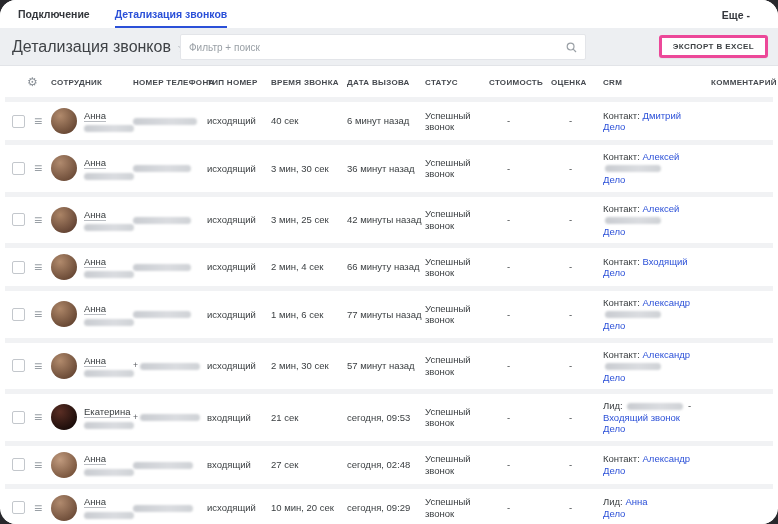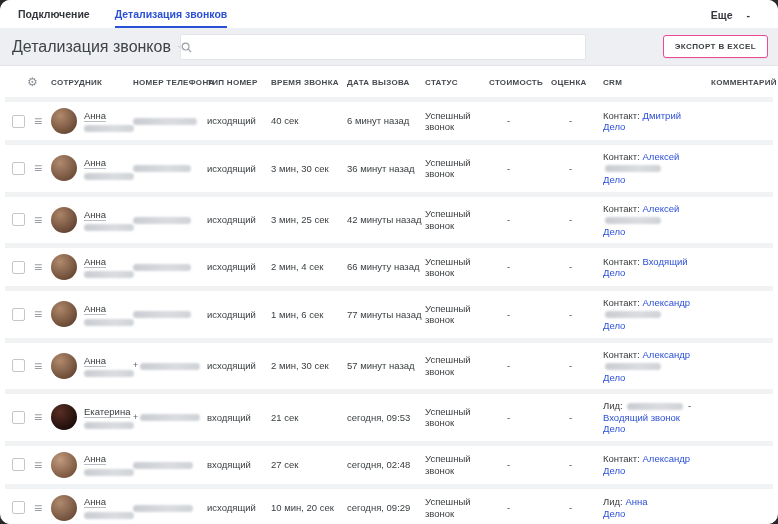--- a/index.html
+++ b/index.html
@@ -3,37 +3,37 @@
 <meta charset="utf-8">
 <style>
   html,body{margin:0;padding:0;}
   body{
     width:778px;height:524px;overflow:hidden;
     background:#28282c;
     font-family:"Liberation Sans","DejaVu Sans",sans-serif;
     -webkit-font-smoothing:antialiased;
   }
   .card{
-    position:absolute;inset:0;background:#fff;border-radius:10px;overflow:hidden;
+    position:absolute;inset:0;background:#fff;border-radius:16px;overflow:hidden;
   }
   
   .tabbar{
     height:28px;background:#ffffff;display:flex;align-items:stretch;
     padding:0 28px 0 18px;
   }
   .tab{
     display:flex;align-items:center;font-size:10.5px;font-weight:bold;
     color:#33363b;margin-right:25px;cursor:pointer;border-bottom:2px solid transparent;
     padding-top:2px;
   }
   .tab.active{color:#2b50d8;border-bottom-color:#2b50d8;}
   .tabbar .spacer{flex:1;}
   .more{
     display:flex;align-items:center;font-size:10.5px;font-weight:bold;color:#33363b;
-    cursor:pointer;gap:14px;padding-top:2px;
+    cursor:pointer;gap:3px;padding-top:2px;
   }
   
   .toolbar{
     height:37px;background:#edeff2;display:flex;align-items:center;
     padding:0 10px;border-bottom:1px solid #e2e4e8;
   }
   .page-title{font-size:16px;color:#3f4246;margin-left:2px;}
   .star{font-size:13px;color:#a9aeb5;margin:2px 0 0 6px;}
   .search-wrap{
     position:absolute;left:180px;top:34px;width:404px;height:24px;
@@ -41,21 +41,21 @@
     display:flex;align-items:center;
   }
   .search-wrap input{
     border:none;outline:none;flex:1;font-size:10px;padding:0 8px;
     font-family:"Liberation Sans","DejaVu Sans",sans-serif;color:#3c4043;
     background:transparent;
   }
   .search-wrap input::placeholder{color:#9aa0a6;}
   .search-icon{margin-right:8px;display:flex;}
   .export-btn{
-    margin-left:auto;background:#fff;border:1px solid #ec4899;border-radius:3px;
+    margin-left:auto;background:#fff;border:3px solid #ec4899;border-radius:3px;
     height:23px;padding:0 11px;font-size:8px;font-weight:bold;color:#3c4043;
     letter-spacing:.4px;cursor:pointer;display:flex;align-items:center;
     box-shadow:0 1px 1px rgba(0,0,0,.04);
     font-family:"Liberation Sans","DejaVu Sans",sans-serif;
   }
   
   table{border-collapse:collapse;table-layout:fixed;width:768px;margin:0 5px;}
   thead th{
     font-size:8px;font-weight:bold;color:#45494f;text-align:left;
     letter-spacing:.3px;padding:9px 2px 8px 0;white-space:nowrap;
@@ -111,20 +111,21 @@
     </div>
   </div>
 
   <div class="toolbar">
     <span class="page-title">Детализация звонков</span>
     <span class="star">☆</span>
     <button class="export-btn">ЭКСПОРТ В EXCEL</button>
   </div>
 
   <div class="search-wrap">
+    <input type="text" placeholder="Фильтр + поиск" style="">
     <span class="search-icon">
       <svg width="11" height="11" viewBox="0 0 11 11">
         <circle cx="4.6" cy="4.6" r="3.4" fill="none" stroke="#9aa0a6" stroke-width="1.2"></circle>
         <line x1="7.2" y1="7.2" x2="10" y2="10" stroke="#9aa0a6" stroke-width="1.2"></line>
       </svg>
     </span>
   </div>
 
   <table>
     <colgroup>

